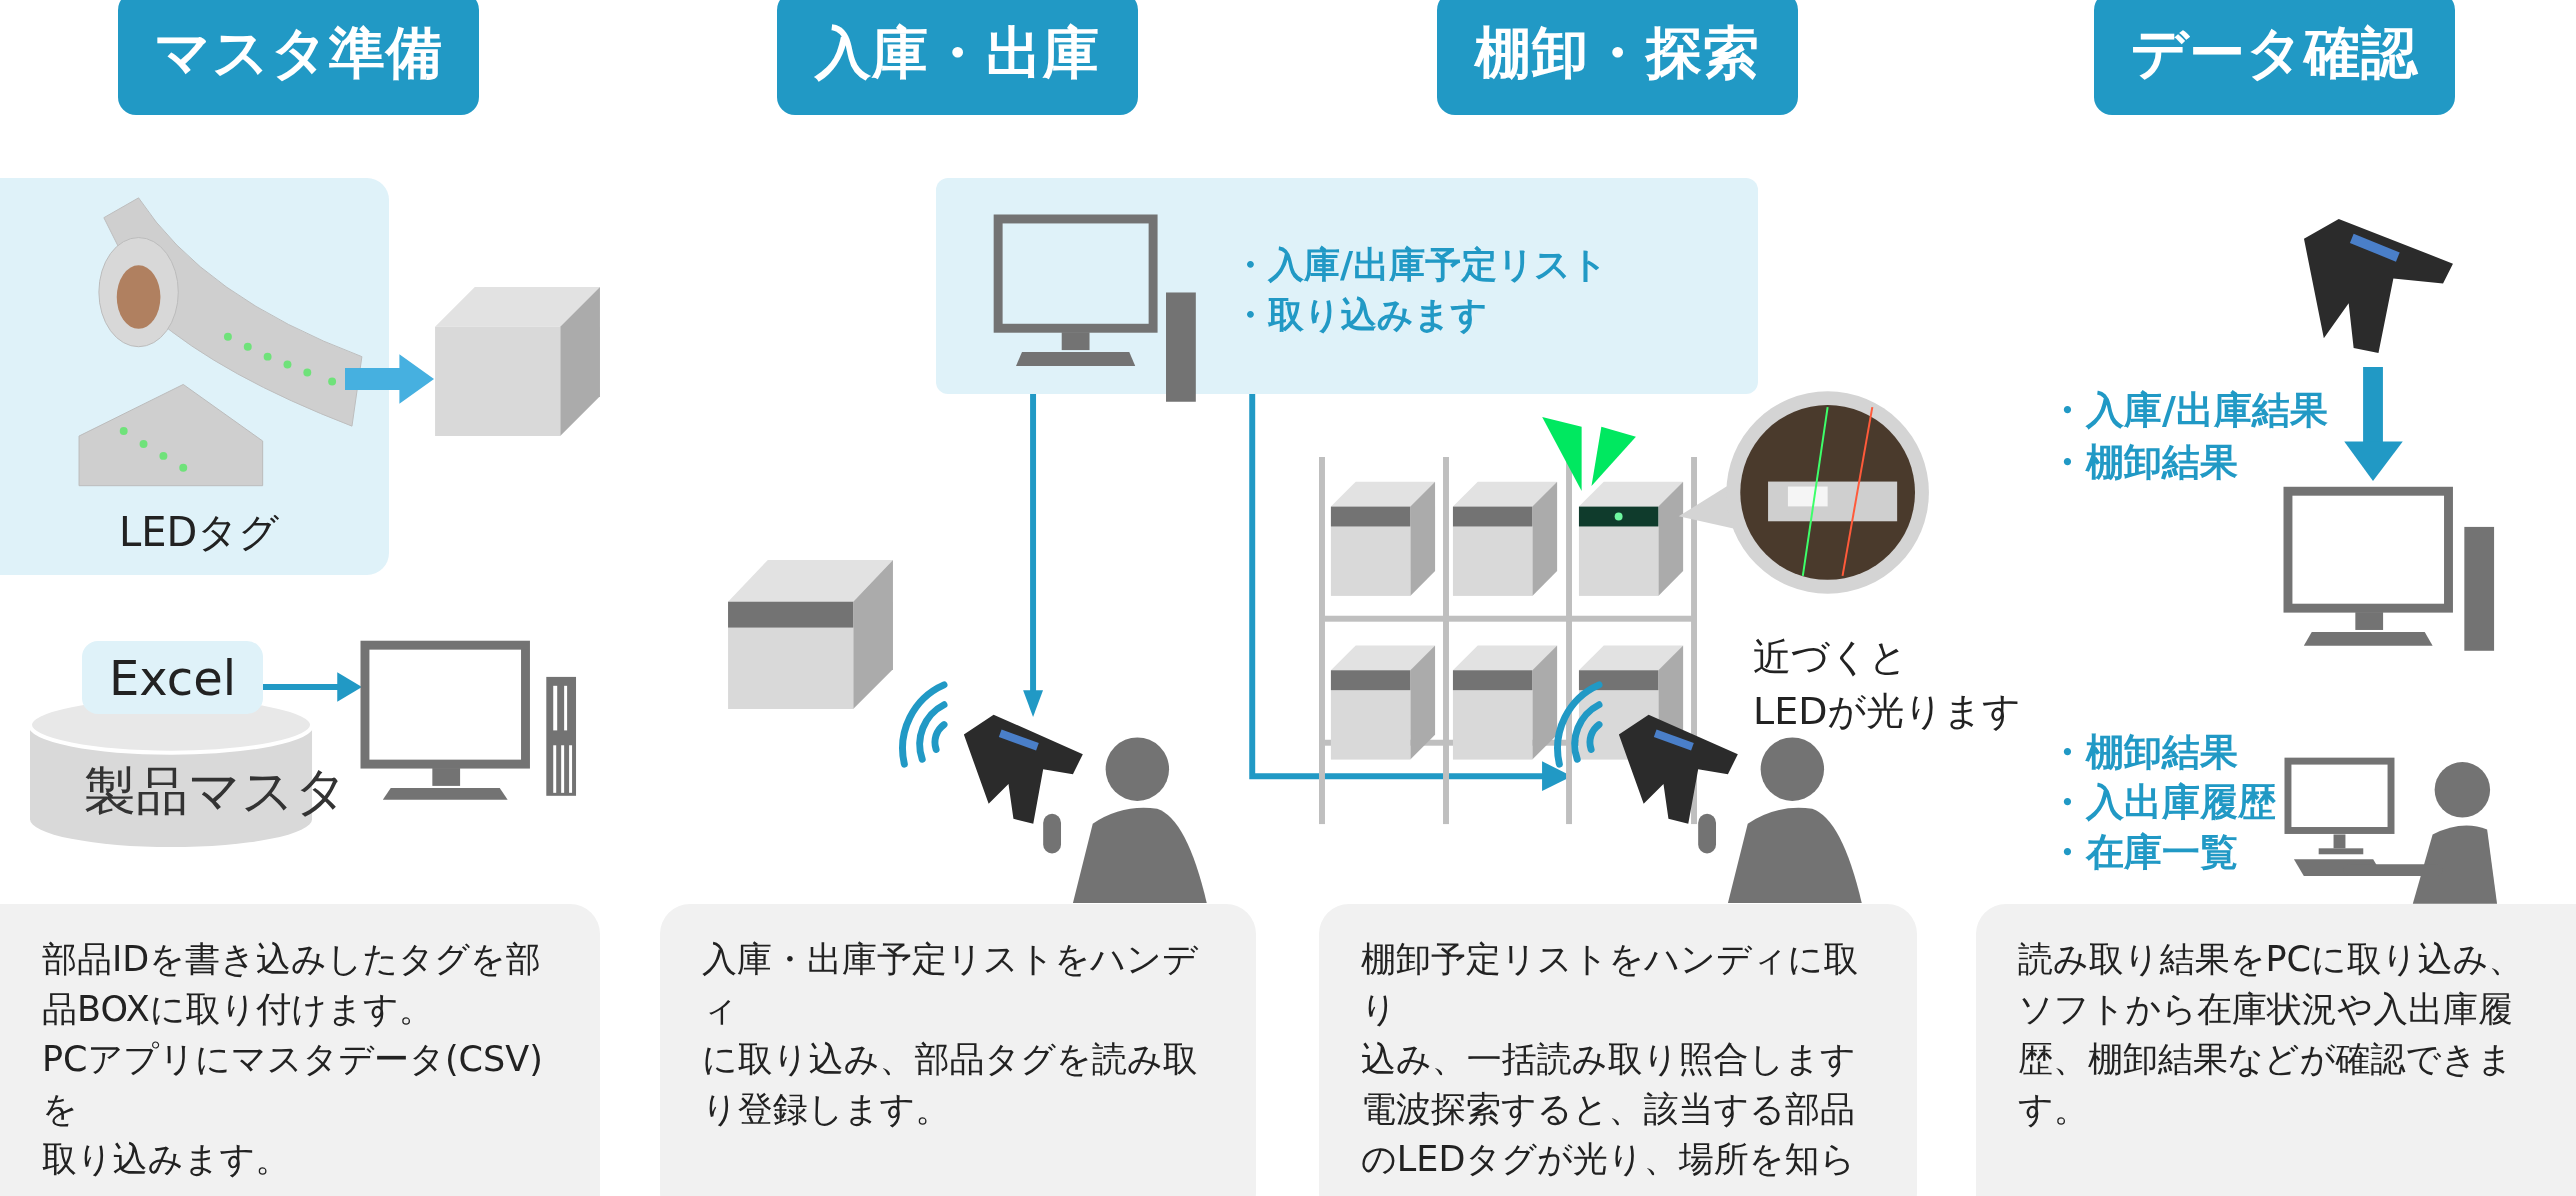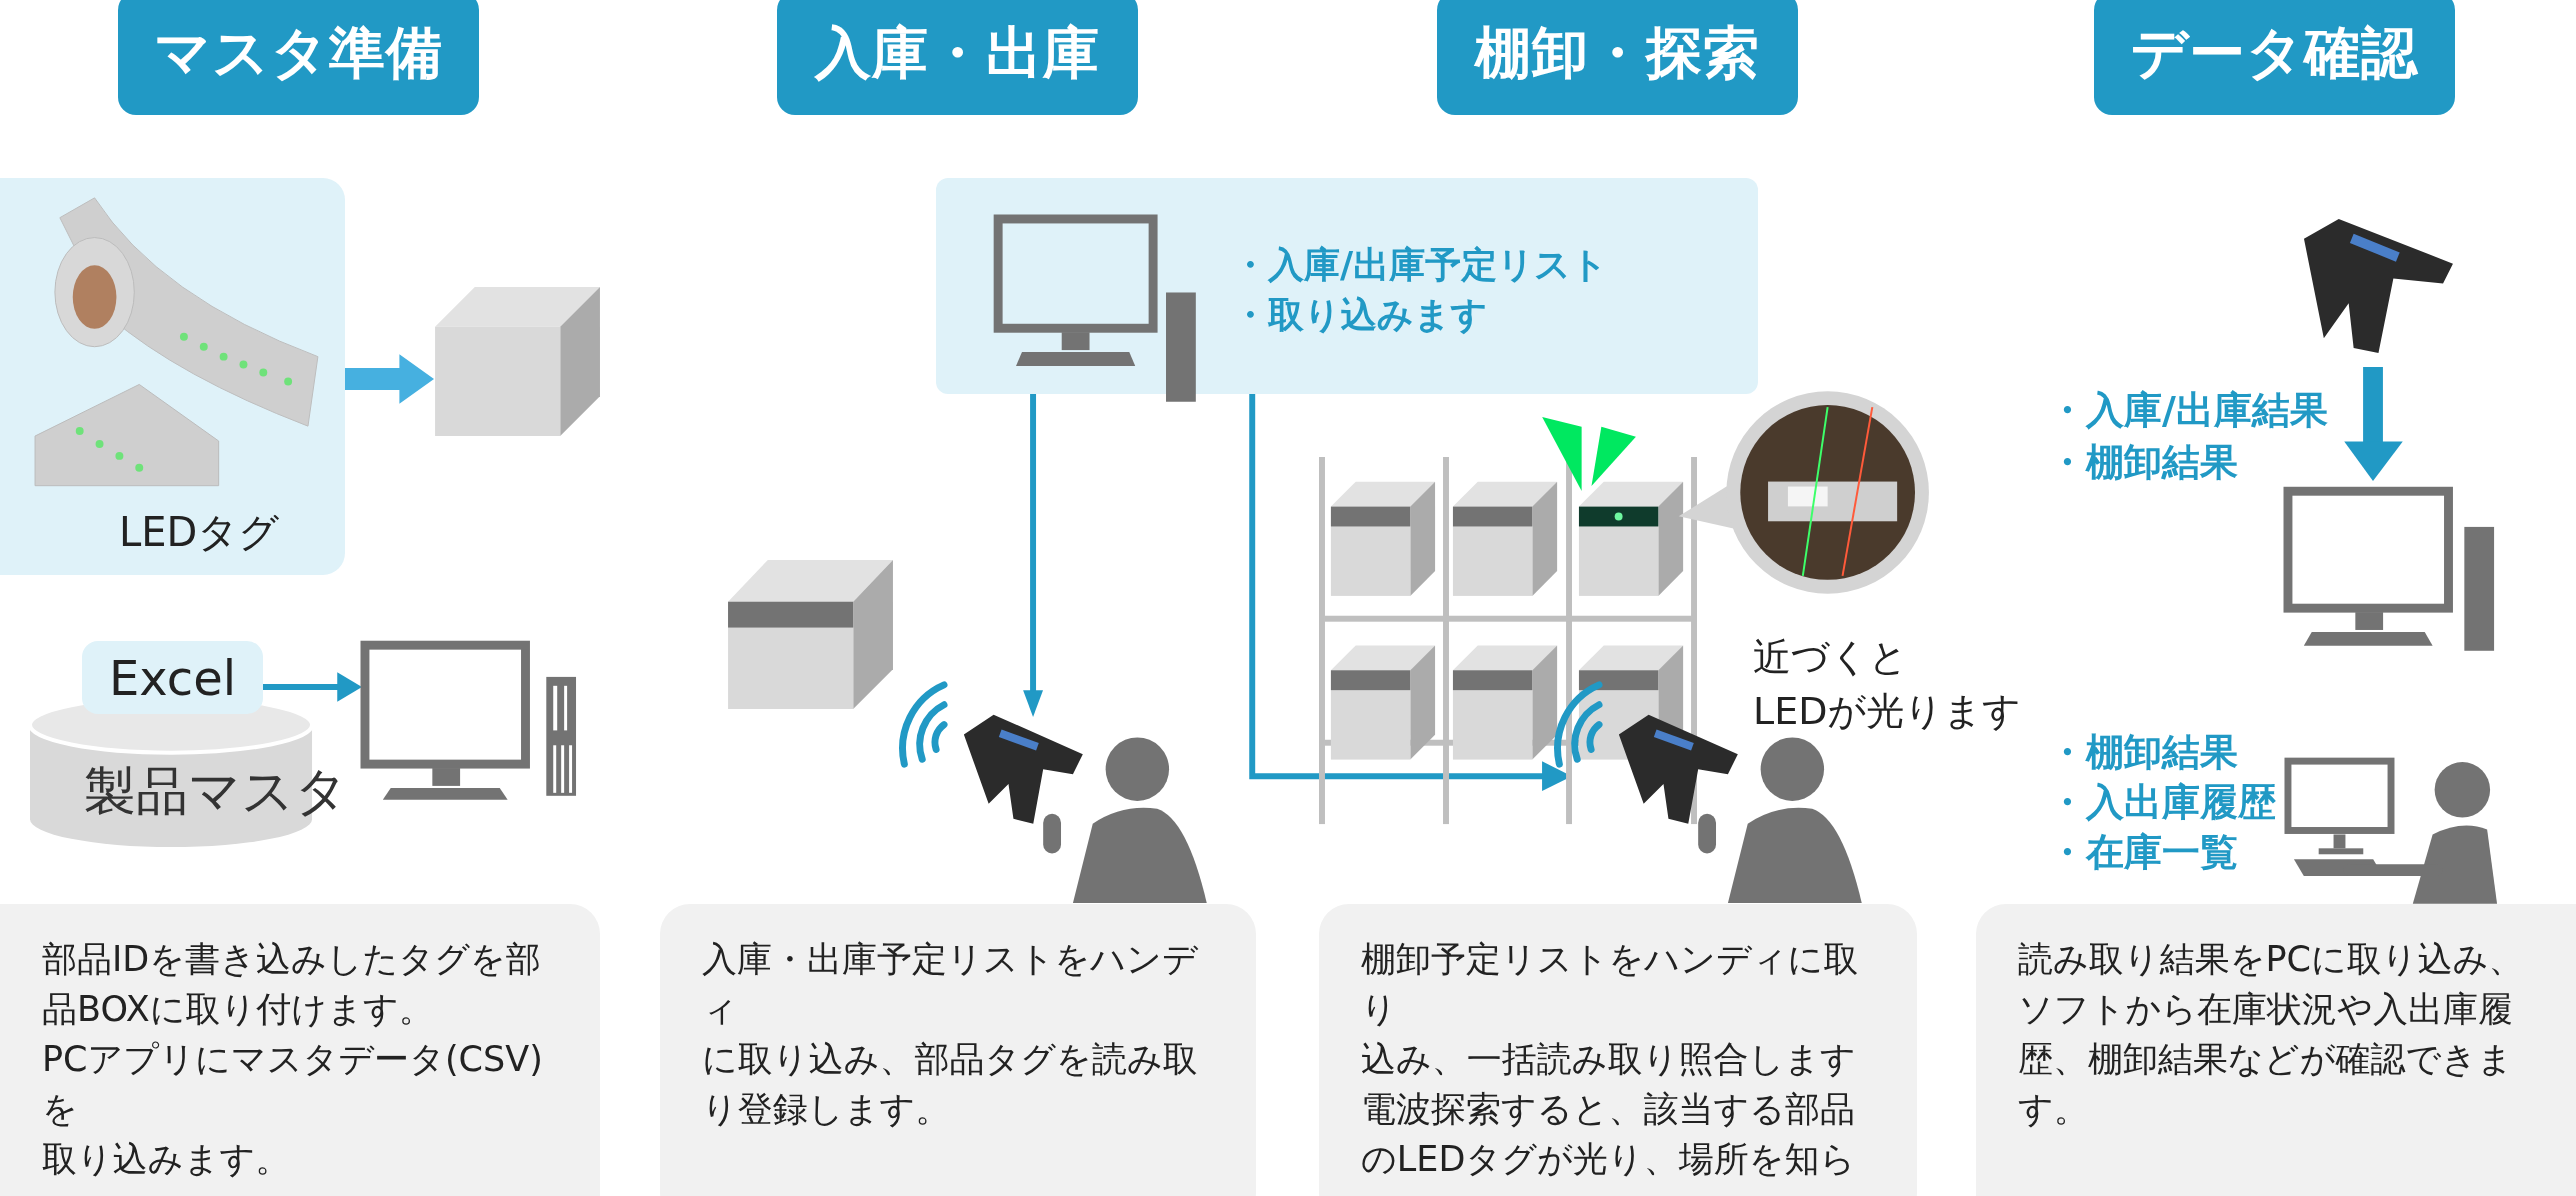--- a/index.html
+++ b/index.html
@@ -22,21 +22,21 @@
 <div class="hdr" style="left:777px;">
     <span>入庫・出庫</span>
   </div>
 <div class="hdr" style="left:1437px;">
     <span>棚卸・探索</span>
   </div>
 <div class="hdr" style="left:2094px;">
     <span>データ確認</span>
   </div>
 
-<div class="panel" style="left:0;top:178px;width:345px;height:397px;border-radius:0 22px 22px 0;">
+<div class="panel" style="left:0;top:178px;width:345px;height:397px;border-radius:0 22px 22px 0;padding-left:44px;">
   <svg width="345" height="397" viewBox="0 0 347 400">
 
     <path d="M60 40 L95 20 Q160 120 320 180 L310 250 Q180 200 110 140 Z" fill="#cfcfcf" stroke="#bdbdbd"></path>
     <ellipse cx="95" cy="115" rx="40" ry="55" fill="#d8d8d8" stroke="#bbb"></ellipse>
     <ellipse cx="95" cy="120" rx="22" ry="32" fill="#b08060"></ellipse>
     <g fill="#6fe27a">
       <circle cx="185" cy="160" r="4"></circle>
         <circle cx="205" cy="170" r="4"></circle>
         <circle cx="225" cy="180" r="4"></circle>
       <circle cx="245" cy="188" r="4"></circle>

